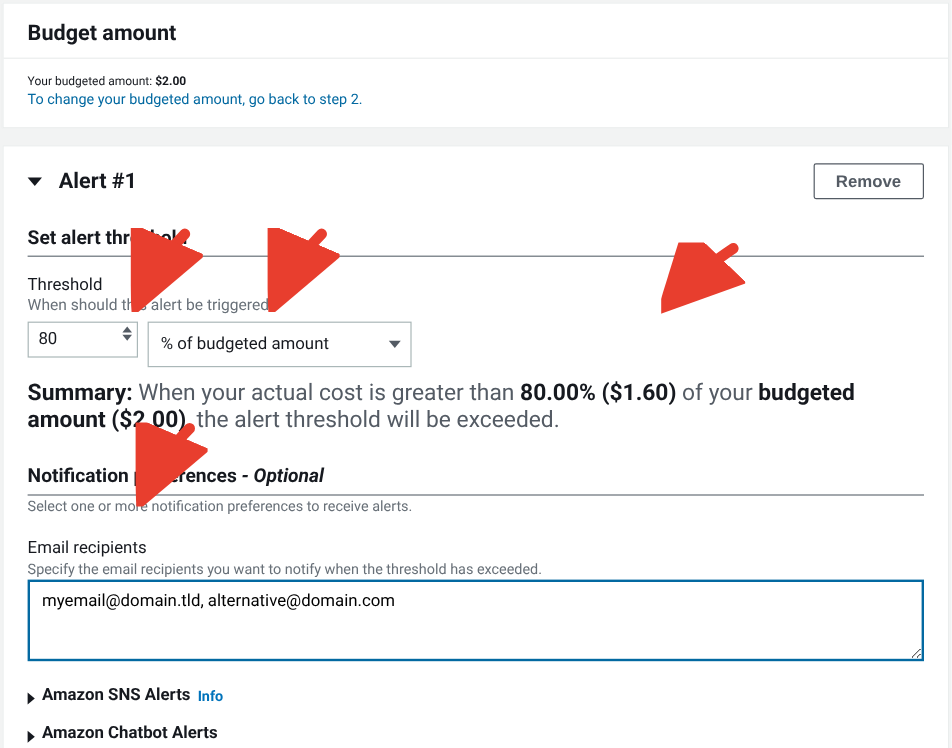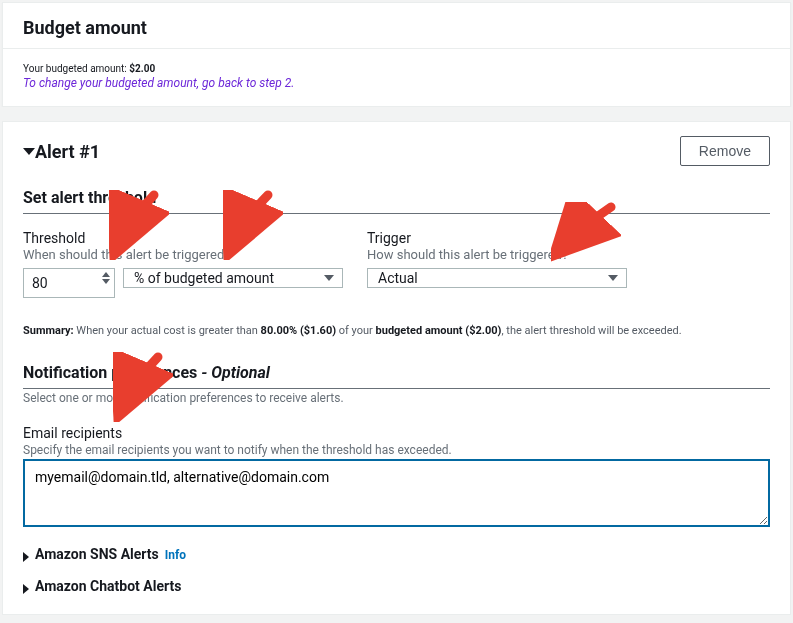--- a/index.html
+++ b/index.html
@@ -22,42 +22,42 @@
     font-size: 18px;
     font-weight: 700;
     color: #16191f;
   }
   .budget-body {
     padding: 14px 20px 16px 20px;
     border-top: 1px solid #eaeded;
   }
   .budget-line { font-size: 10px; margin-bottom: 2px; }
   .budget-line strong { font-weight: 700; }
-  .muted { color: #6d28d9; font-size: 12px; font-style: italic; }
+  .muted { color: #0369a1; font-size: 12px; }
   .spacer { height: 14px; background: #f2f3f3; }
 
   .alert-panel {
     background: #fff;
     border: 1px solid #eaeded;
     margin: 0 2px 2px 2px;
     padding: 0 20px 20px 20px;
     position: relative;
   }
   .alert-head {
     display: flex;
     justify-content: space-between;
     align-items: center;
     padding: 14px 0 14px 0;
   }
   .alert-title {
     font-size: 18px;
     font-weight: 700;
     display: flex;
     align-items: center;
-    gap: 0;
+    gap: 14px;
     justify-content: center;
   }
   .caret-down {
     width: 0; height: 0;
     border-left: 6px solid transparent;
     border-right: 6px solid transparent;
     border-top: 7px solid #16191f;
     display: inline-block;
   }
   .caret-right {
@@ -67,21 +67,21 @@
     border-left: 6px solid #16191f;
     display: inline-block;
     margin-right: 6px;
   }
   .btn {
     background: #fff;
     border: 1px solid #545b64;
     border-radius: 2px;
     padding: 6px 18px;
     font-size: 14px;
-    font-weight: 400;
+    font-weight: 700;
     color: #545b64;
     cursor: pointer;
   }
   .section-title {
     font-size: 16px;
     font-weight: 700;
     padding-bottom: 6px;
     border-bottom: 1px solid #687078;
     margin-top: 8px;
   }
@@ -137,43 +137,43 @@
   .sp-up, .sp-down {
     width: 0; height: 0;
     border-left: 4px solid transparent;
     border-right: 4px solid transparent;
     cursor: pointer;
   }
   .sp-up { border-bottom: 5px solid #545b64; }
   .sp-down { border-top: 5px solid #545b64; }
 
   .select {
-    height: 20px;
+    height: 38px;
     border: 1px solid #aab7b8;
     display: flex;
     align-items: center;
     justify-content: space-between;
     padding: 0 8px 0 10px;
     font-size: 14px;
     background: #fff;
     cursor: pointer;
   }
   .sel-threshold-unit { flex: 1; }
   .sel-trigger { width: 100%; }
   .sel-caret {
     width: 0; height: 0;
     border-left: 5px solid transparent;
     border-right: 5px solid transparent;
     border-top: 6px solid #545b64;
     margin-left: 10px;
   }
 
   .summary {
-    margin-top: 26px;
-    font-size: 11px;
+    margin-top: 9px;
+    font-size: 19px;
     color: #545b64;
   }
   .summary strong { color: #16191f; font-weight: 700; }
 
   .subtext {
     font-size: 12px;
     color: #687078;
     margin-top: 2px;
     margin-bottom: 2px;
   }
@@ -249,28 +249,20 @@
             <div class="sp-up"></div>
             <div class="sp-down"></div>
           </div>
         </div>
         <div class="select sel-threshold-unit">
           <span>% of budgeted amount</span>
           <span class="sel-caret"></span>
         </div>
       </div>
     </div>
-    <div class="col-trigger">
-      <div class="field-label">Trigger</div>
-      <div class="field-help">How should this alert be triggered?</div>
-      <div class="select sel-trigger">
-        <span>Actual</span>
-        <span class="sel-caret"></span>
-      </div>
-    </div>
   </div>
 
   <div class="summary">
     <strong>Summary:</strong><span> When your actual cost is greater than </span><strong>80.00% ($1.60)</strong><span> of your </span><strong>budgeted amount ($2.00)</strong><span>, the alert threshold will be exceeded.</span>
   </div>
 
   <div class="notif-section">
     <div class="section-title">
       <span>Notification preferences</span><span class="optional"> - Optional</span>
     </div>

